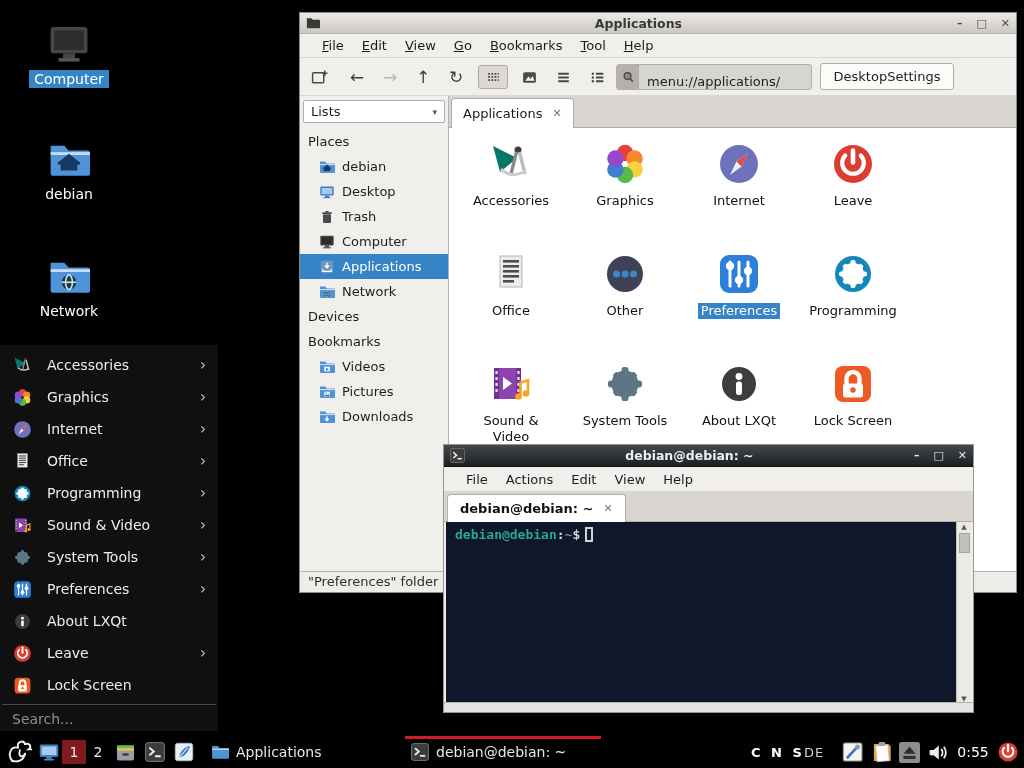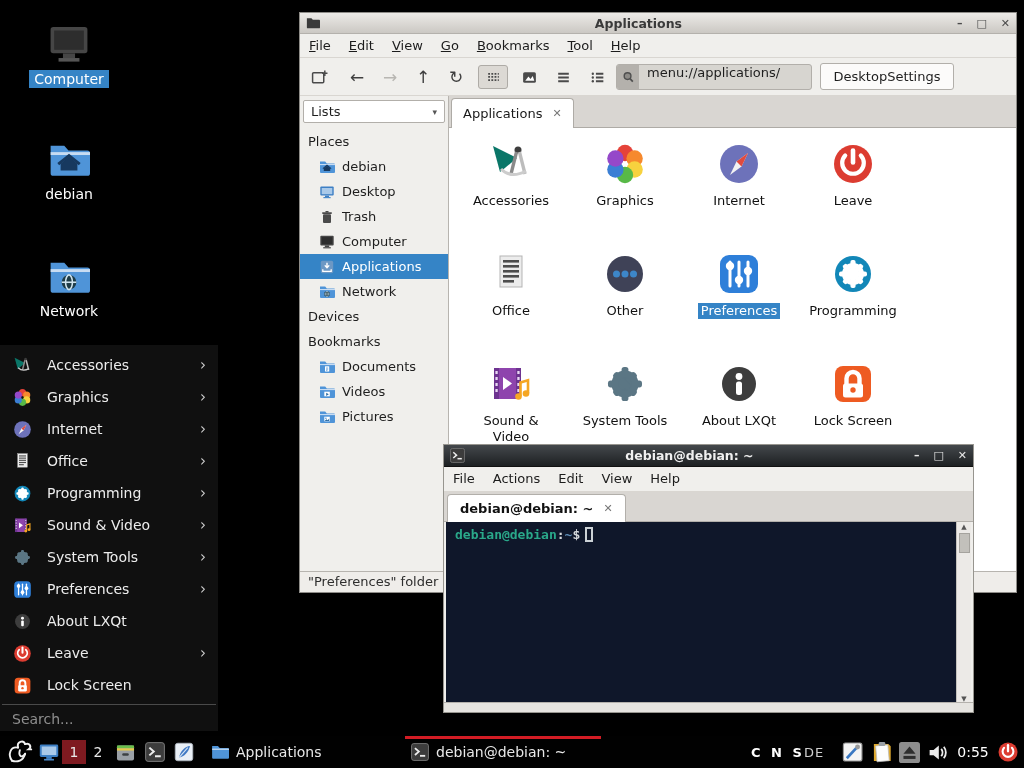--- a/index.html
+++ b/index.html
@@ -23,31 +23,31 @@
   font-size:14px;padding:6px 12px;font-family:inherit}
 .sm-search::placeholder{color:#8f8f8f}
 
 
 .win{position:absolute;background:#f0efec;border:1px solid #8e8c88}
 .tbar{height:21px;display:flex;align-items:center;padding:0 6px;gap:6px;
   background:linear-gradient(#eceae7,#cbc8c3);border-bottom:1px solid #b4b1ac}
 .tbar .ttl{flex:1;text-align:center;font-weight:bold;font-size:12.5px;color:#3a3a3a}
 .wc{display:flex;gap:14px;font-size:11px;color:#4a4a4a;font-weight:bold}
 .wc span{line-height:21px}
-.mbar{display:flex;align-items:flex-start;background:#f0efec;border-bottom:1px solid #d9d6d1;padding-left:0}
+.mbar{display:flex;align-items:flex-end;background:#f0efec;border-bottom:1px solid #d9d6d1;padding-left:13px}
 .mitem{display:inline-block;padding:4px 9px;font-size:13px;color:#1c1c1c}
 .mitem.ul::first-letter{text-decoration:underline}
 
 
 .fm-tools{position:relative;height:38px;background:#f0efec;border-bottom:1px solid #d9d6d1}
 .tbtn{position:absolute;top:7px;width:26px;height:24px;display:flex;align-items:center;
   justify-content:center;font-size:17px;color:#3f3f3f}
 .tbtn.dis{color:#b8b6b2}
 .tbtn.pressed{background:#dcd9d4;border:1px solid #aeaba6;border-radius:3px}
-.pbar{position:absolute;left:316px;top:6px;width:196px;height:26px;display:flex;align-items:flex-start;
+.pbar{position:absolute;left:316px;top:6px;width:196px;height:26px;display:flex;align-items:flex-end;
   background:#d7d5d0;border:1px solid #b2afaa;border-radius:3px;overflow:hidden}
 .pbar .mag{width:22px;height:100%;background:#b4b1ac;display:flex;align-items:center;justify-content:center}
 .pbar .ptxt{padding:0 8px;font-size:13px;color:#1e1e1e;white-space:nowrap}
 .dsb{position:absolute;left:520px;top:5px;width:134px;height:27px;background:#fcfbfa;
   border:1px solid #b2afaa;border-radius:3px;text-align:center;line-height:25px;font-size:13px;color:#1e1e1e}
 .fm-side{position:absolute;left:0;top:83px;width:149px;bottom:21px;background:#f0efec;
   border-right:1px solid #b7b4af;overflow:hidden}
 .combo{margin:4px 3px 0 3px;height:23px;background:#fff;border:1px solid #b2afaa;border-radius:2px;
   display:flex;align-items:center;padding:0 7px;font-size:13px;color:#1e1e1e}
 .combo .ca{margin-left:auto;font-size:9px;color:#555}
@@ -564,35 +564,35 @@
         <div class="srow ind">
           <svg class="si">
               <use href="#ic-folder-net"></use>
             </svg>
           <span>Network</span>
         </div>
         <div class="srow">Devices</div>
         <div class="srow">Bookmarks</div>
         <div class="srow ind">
           <svg class="si">
-              <use href="#ic-folder-doc"></use>
-            </svg>
-          <span>Documents</span>
+              <use href="#ic-folder-video"></use>
+            </svg>
+          <span>Videos</span>
         </div>
         <div class="srow ind">
           <svg class="si">
-              <use href="#ic-folder-video"></use>
-            </svg>
-          <span>Videos</span>
+              <use href="#ic-folder-pic"></use>
+            </svg>
+          <span>Pictures</span>
         </div>
         <div class="srow ind">
           <svg class="si">
-              <use href="#ic-folder-pic"></use>
-            </svg>
-          <span>Pictures</span>
+              <use href="#ic-folder-down"></use>
+            </svg>
+          <span>Downloads</span>
         </div>
       </div>
     </div>
 
     <div class="fm-main">
       <div class="fm-tabs">
         <span class="ftab">
           <span>Applications</span>
           <span class="x">✕</span>
         </span>

